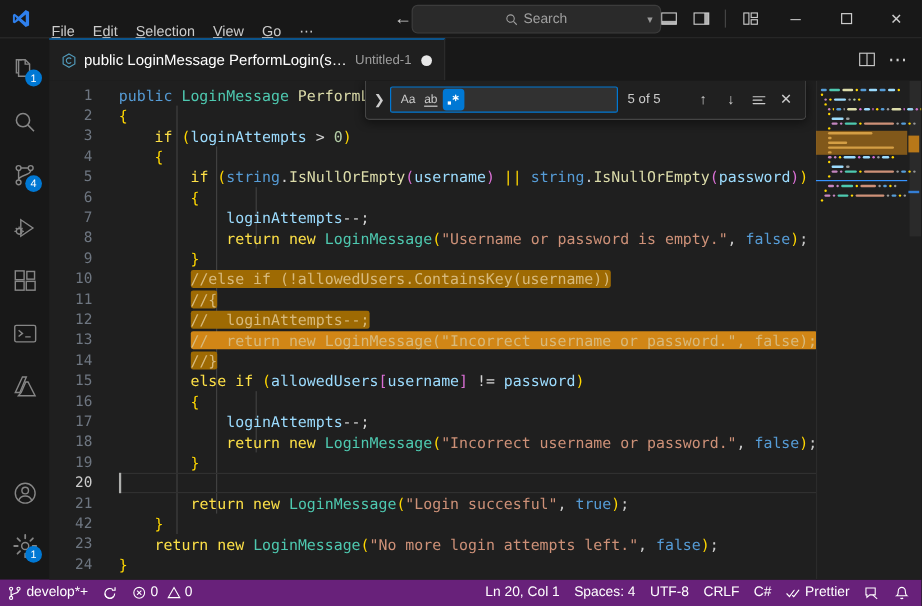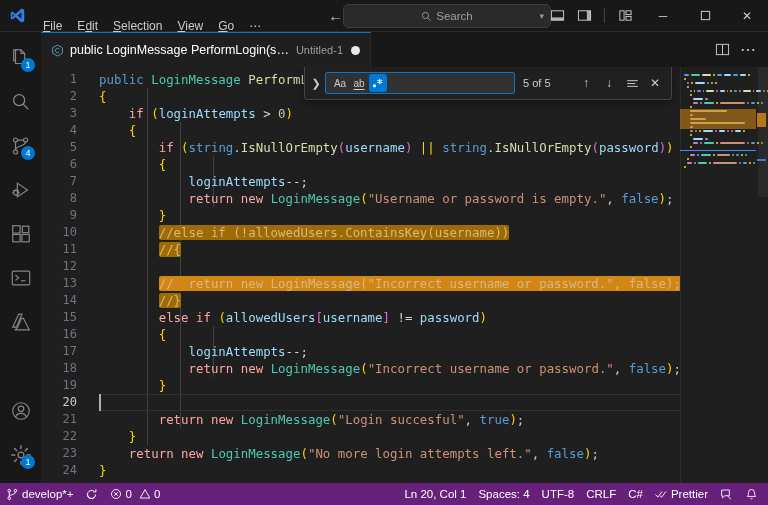--- a/index.html
+++ b/index.html
@@ -106,21 +106,21 @@
     font-size: 12.4px; color: #cccccc;
     white-space: pre; position: relative;
   }
   .cline.cur { border-top: 1px solid #303030; border-bottom: 1px solid #303030; height: 17px; line-height: 15px; }
 
   
   .indent-guides { position: absolute; top: 4px; left: 0; bottom: 0; width: 100%; pointer-events: none; }
   .ig { position: absolute; width: 1px; background: #404040; }
 
   
-  .kw   { color: #fca5a5; margin-top: 30px; }
+  .kw   { color: #fde047; margin-top: 30px; }
   .kw2  { color: #569cd6; }
   .typ  { color: #4ec9b0; }
   .fn   { color: #dcdcaa; }
   .str  { color: #ce9178; }
   .num  { color: #b5cea8; }
   .var  { color: #9cdcfe; }
   .punc { color: #cccccc; }
   .br1  { color: #ffd700; }
   .br2  { color: #da70d6; }
   .op   { color: #d4d4d4; }
@@ -380,21 +380,21 @@
             <div class="gline">12</div>
             <div class="gline">13</div>
             <div class="gline">14</div>
             <div class="gline">15</div>
             <div class="gline">16</div>
             <div class="gline">17</div>
             <div class="gline">18</div>
             <div class="gline">19</div>
             <div class="gline active">20</div>
             <div class="gline">21</div>
-            <div class="gline">22</div>
+            <div class="gline">42</div>
             <div class="gline">23</div>
             <div class="gline">24</div>
           </div>
         <div class="codearea" id="codearea">
           <div class="indent-guides">
             <div class="ig" style="left:48px; top:17px; height:357px;"></div>
             <div class="ig" style="left:81px; top:51px; height:306px;"></div>
             <div class="ig" style="left:114px; top:85px; height:51px;"></div>
             <div class="ig" style="left:114px; top:255px; height:51px;"></div>
           </div>
@@ -402,21 +402,21 @@
             <div class="cline"><span class="br1">{</span></div>
             <div class="cline"><span class="punc">    </span><span class="kw">if</span><span class="punc"> </span><span class="br1">(</span><span class="var">loginAttempts</span><span class="op"> &gt; </span><span class="num">0</span><span class="br1">)</span></div>
             <div class="cline"><span class="punc">    </span><span class="br1">{</span></div>
             <div class="cline"><span class="punc">        </span><span class="kw">if</span><span class="punc"> </span><span class="br1">(</span><span class="kw2">string</span><span class="punc">.</span><span class="fn">IsNullOrEmpty</span><span class="br2">(</span><span class="var">username</span><span class="br2">)</span><span class="punc"> </span><span class="br1">||</span><span class="punc"> </span><span class="kw2">string</span><span class="punc">.</span><span class="fn">IsNullOrEmpty</span><span class="br2">(</span><span class="var">password</span><span class="br2">)</span><span class="br1">)</span></div>
             <div class="cline"><span class="punc">        </span><span class="br1">{</span></div>
             <div class="cline"><span class="punc">            </span><span class="var">loginAttempts</span><span class="op">--;</span></div>
             <div class="cline"><span class="punc">            </span><span class="kw">return</span><span class="punc"> </span><span class="kw">new</span><span class="punc"> </span><span class="typ">LoginMessage</span><span class="br1">(</span><span class="str">"Username or password is empty."</span><span class="punc">, </span><span class="kw2">false</span><span class="br1">)</span><span class="punc">;</span></div>
             <div class="cline"><span class="punc">        </span><span class="br1">}</span></div>
             <div class="cline"><span class="punc">        </span><span class="cmt-m match">//else if (!allowedUsers.ContainsKey(username))</span></div>
             <div class="cline"><span class="punc">        </span><span class="cmt-m match">//{</span></div>
-            <div class="cline"><span class="punc">        </span></div>
+            <div class="cline"><span class="punc">        </span><span class="cmt-m match">//  loginAttempts--;</span></div>
             <div class="cline"><span class="punc">        </span><span class="cmt-m match-cur">//  return new LoginMessage("Incorrect username or password.", false);</span></div>
             <div class="cline"><span class="punc">        </span><span class="cmt-m match">//}</span></div>
             <div class="cline"><span class="punc">        </span><span class="kw">else</span><span class="punc"> </span><span class="kw">if</span><span class="punc"> </span><span class="br1">(</span><span class="var">allowedUsers</span><span class="br2">[</span><span class="var">username</span><span class="br2">]</span><span class="op"> != </span><span class="var">password</span><span class="br1">)</span></div>
             <div class="cline"><span class="punc">        </span><span class="br1">{</span></div>
             <div class="cline"><span class="punc">            </span><span class="var">loginAttempts</span><span class="op">--;</span></div>
             <div class="cline"><span class="punc">            </span><span class="kw">return</span><span class="punc"> </span><span class="kw">new</span><span class="punc"> </span><span class="typ">LoginMessage</span><span class="br1">(</span><span class="str">"Incorrect username or password."</span><span class="punc">, </span><span class="kw2">false</span><span class="br1">)</span><span class="punc">;</span></div>
             <div class="cline"><span class="punc">        </span><span class="br1">}</span></div>
             <div class="cline cur"><span class="punc"></span></div>
             <div class="cline"><span class="punc">        </span><span class="kw">return</span><span class="punc"> </span><span class="kw">new</span><span class="punc"> </span><span class="typ">LoginMessage</span><span class="br1">(</span><span class="str">"Login succesful"</span><span class="punc">, </span><span class="kw2">true</span><span class="br1">)</span><span class="punc">;</span></div>
             <div class="cline"><span class="punc">    </span><span class="br1">}</span></div>

